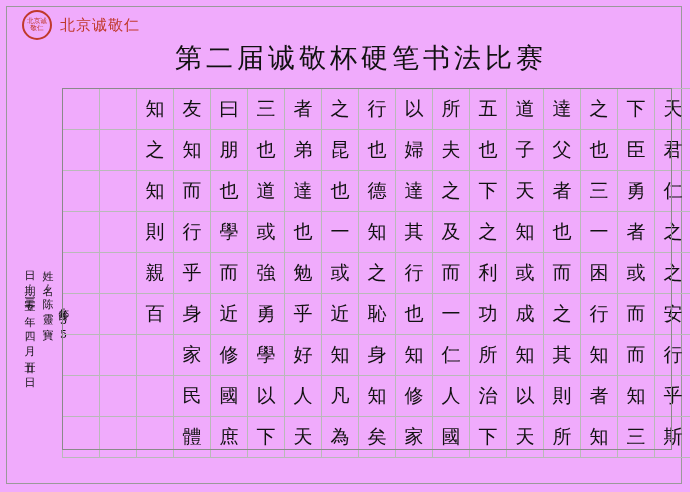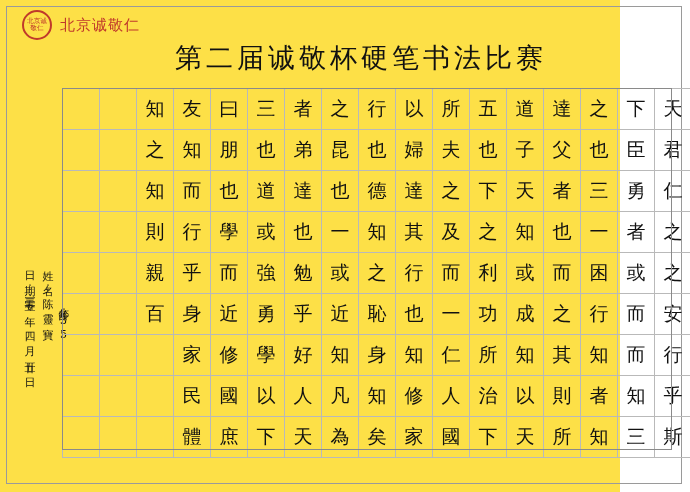--- a/index.html
+++ b/index.html
@@ -10,23 +10,23 @@
   body {
     width: 690px;
     height: 492px;
     position: relative;
     font-family: "DejaVu Serif", "Liberation Serif", serif;
     overflow: hidden;
   }
   .page {
     position: absolute;
     left: 0; top: 0;
-    width: 620px;
+    width: 690px;
     height: 492px;
-    background: #fde047;
+    background: #f0abfc;
   }
   
   .frame {
     position: absolute;
     left: 6px; top: 6px;
     width: 676px;
     height: 478px;
     border: 1px solid #9a9a9a;
     box-sizing: border-box;
   }

